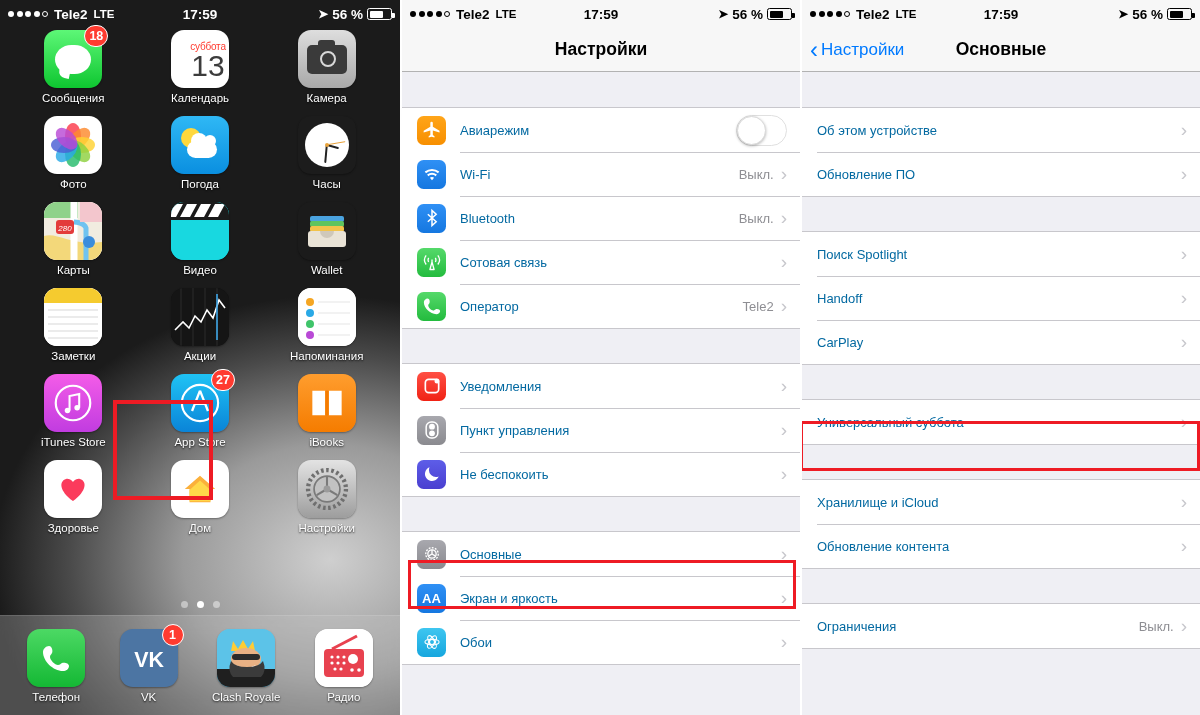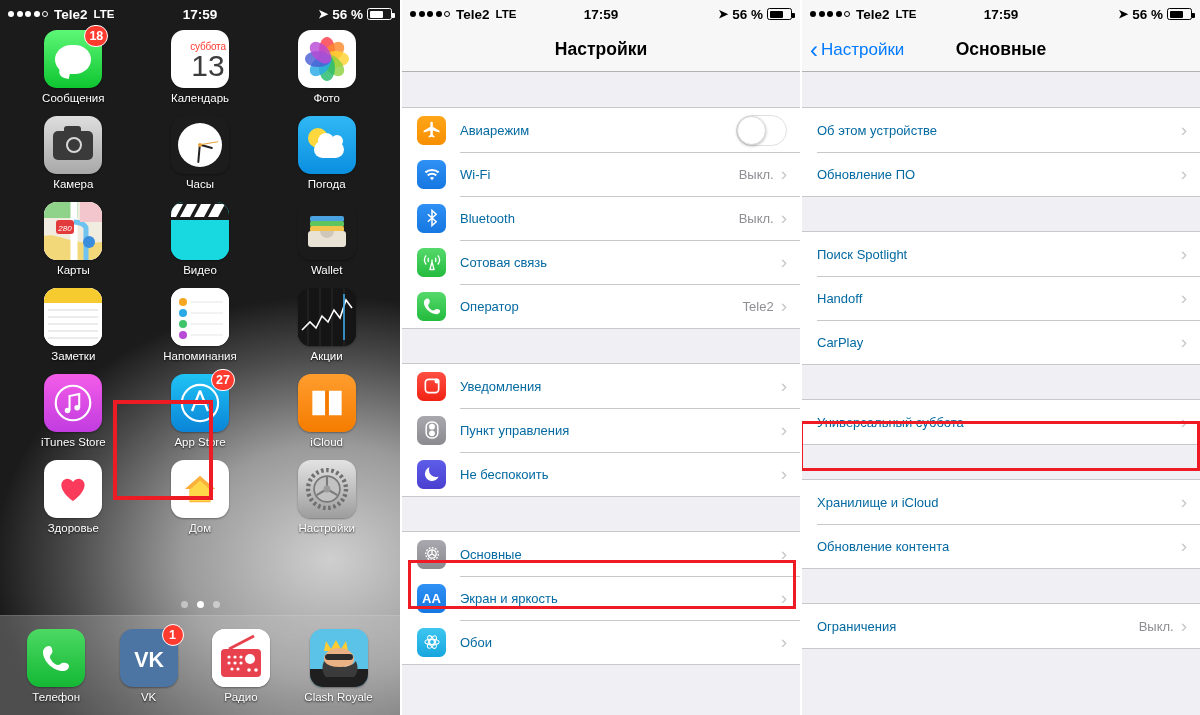--- a/index.html
+++ b/index.html
@@ -255,69 +255,69 @@
           <div class="app-icon ic-calendar">
             <span class="cal-top">суббота</span>
             <span class="cal-day">13</span>
           </div>
         </div>
         <div class="app-label">Календарь</div>
       </div>
 
       <div class="app">
         <div class="app-icon-wrap">
+          <div class="app-icon ic-camera">
+            <div class="cam-body">
+                <div class="cam-lens"></div>
+              </div>
+          </div>
+        </div>
+        <div class="app-label">Камера</div>
+      </div>
+
+      <div class="app">
+        <div class="app-icon-wrap">
           <div class="app-icon ic-photos">
             <div class="pinwheel">
               <i class="pw" style="background:#fb3b4a;transform:rotate(0deg)"></i>
               <i class="pw" style="background:#fd8a2d;transform:rotate(45deg)"></i>
               <i class="pw" style="background:#ffd232;transform:rotate(90deg)"></i>
               <i class="pw" style="background:#8ed13f;transform:rotate(135deg)"></i>
               <i class="pw" style="background:#24bb6b;transform:rotate(180deg)"></i>
               <i class="pw" style="background:#2aa9e6;transform:rotate(225deg)"></i>
               <i class="pw" style="background:#4a5fd4;transform:rotate(270deg)"></i>
               <i class="pw" style="background:#b94ad6;transform:rotate(315deg)"></i>
             </div>
           </div>
         </div>
         <div class="app-label">Фото</div>
       </div>
 
       <div class="app">
         <div class="app-icon-wrap">
-          <div class="app-icon ic-camera">
-            <div class="cam-body">
-                <div class="cam-lens"></div>
-              </div>
-          </div>
-        </div>
-        <div class="app-label">Камера</div>
+          <div class="app-icon ic-weather">
+            <i class="sun"></i>
+              <i class="cloud1"></i>
+          </div>
+        </div>
+        <div class="app-label">Погода</div>
       </div>
 
       <div class="app">
         <div class="app-icon-wrap">
           <div class="app-icon ic-clock">
             <div class="clockface">
               <i class="hand h-hour"></i>
                 <i class="hand h-min"></i>
                 <i class="hand h-sec"></i>
                 <i class="pin"></i>
             </div>
           </div>
         </div>
         <div class="app-label">Часы</div>
-      </div>
-
-      <div class="app">
-        <div class="app-icon-wrap">
-          <div class="app-icon ic-weather">
-            <i class="sun"></i>
-              <i class="cloud1"></i>
-          </div>
-        </div>
-        <div class="app-label">Погода</div>
       </div>
 
       <div class="app">
         <div class="app-icon-wrap">
           <div class="app-icon ic-maps">
             <svg viewBox="0 0 58 58" width="58" height="58">
               <rect width="58" height="58" fill="#f1ece0"></rect>
               <path d="M0 0 H34 V16 H0Z" fill="#8fd28a"></path>
               <path d="M0 34 C14 30 26 44 58 40 V58 H0Z" fill="#f3d87a"></path>
               <path d="M30 0 L30 58" stroke="#fff" stroke-width="7"></path>
@@ -382,20 +382,39 @@
                 <line x1="4" y1="50" x2="54" y2="50"></line>
               </g>
             </svg>
           </div>
         </div>
         <div class="app-label">Заметки</div>
       </div>
 
       <div class="app">
         <div class="app-icon-wrap">
+          <div class="app-icon ic-stocks">
+            <svg viewBox="0 0 58 58" width="58" height="58">
+              <rect width="58" height="58" fill="#151515"></rect>
+              <g stroke="#2c2c2c" stroke-width="1">
+                <line x1="10" y1="0" x2="10" y2="58"></line>
+                  <line x1="22" y1="0" x2="22" y2="58"></line>
+                <line x1="34" y1="0" x2="34" y2="58"></line>
+                  <line x1="46" y1="0" x2="46" y2="58"></line>
+              </g>
+              <polyline points="4,42 12,34 18,40 24,28 30,34 36,22 42,30 48,12 54,20" fill="none" stroke="#fff" stroke-width="1.6"></polyline>
+              <line x1="46" y1="6" x2="46" y2="52" stroke="#3fa7e8" stroke-width="1.6"></line>
+            </svg>
+          </div>
+        </div>
+        <div class="app-label">Акции</div>
+      </div>
+
+      <div class="app">
+        <div class="app-icon-wrap">
           <div class="app-icon ic-reminders">
             <svg viewBox="0 0 58 58" width="58" height="58">
               <rect width="58" height="58" fill="#fff"></rect>
               <g stroke="#e6e6e6" stroke-width="1.2">
                 <line x1="20" y1="14" x2="52" y2="14"></line>
                   <line x1="20" y1="25" x2="52" y2="25"></line>
                 <line x1="20" y1="36" x2="52" y2="36"></line>
                   <line x1="20" y1="47" x2="52" y2="47"></line>
               </g>
               <circle cx="12" cy="14" r="4" fill="#f5a623"></circle>
@@ -403,39 +422,20 @@
               <circle cx="12" cy="36" r="4" fill="#3fc46a"></circle>
               <circle cx="12" cy="47" r="4" fill="#b94ad6"></circle>
             </svg>
           </div>
         </div>
         <div class="app-label">Напоминания</div>
       </div>
 
       <div class="app">
         <div class="app-icon-wrap">
-          <div class="app-icon ic-stocks">
-            <svg viewBox="0 0 58 58" width="58" height="58">
-              <rect width="58" height="58" fill="#151515"></rect>
-              <g stroke="#2c2c2c" stroke-width="1">
-                <line x1="10" y1="0" x2="10" y2="58"></line>
-                  <line x1="22" y1="0" x2="22" y2="58"></line>
-                <line x1="34" y1="0" x2="34" y2="58"></line>
-                  <line x1="46" y1="0" x2="46" y2="58"></line>
-              </g>
-              <polyline points="4,42 12,34 18,40 24,28 30,34 36,22 42,30 48,12 54,20" fill="none" stroke="#fff" stroke-width="1.6"></polyline>
-              <line x1="46" y1="6" x2="46" y2="52" stroke="#3fa7e8" stroke-width="1.6"></line>
-            </svg>
-          </div>
-        </div>
-        <div class="app-label">Акции</div>
-      </div>
-
-      <div class="app">
-        <div class="app-icon-wrap">
           <div class="app-icon ic-itunes">
             <svg viewBox="0 0 58 58" width="40" height="40">
               <circle cx="29" cy="29" r="25" fill="none" stroke="#fff" stroke-width="3.2"></circle>
               <path d="M24 40 V19 l14-3 v20" fill="none" stroke="#fff" stroke-width="3"></path>
               <circle cx="21" cy="40" r="4" fill="#fff"></circle>
                 <circle cx="35" cy="36" r="4" fill="#fff"></circle>
             </svg>
           </div>
         </div>
         <div class="app-label">iTunes Store</div>
@@ -457,21 +457,21 @@
       <div class="app">
         <div class="app-icon-wrap">
           <div class="app-icon ic-ibooks">
             <svg viewBox="0 0 58 58" width="40" height="34">
               <path d="M4 8 h22 v42 H4Z" fill="#fff"></path>
                 <path d="M32 8 h22 v42 H32Z" fill="#fff"></path>
               <rect x="26" y="8" width="6" height="42" fill="#f57c00"></rect>
             </svg>
           </div>
         </div>
-        <div class="app-label">iCloud</div>
+        <div class="app-label">iBooks</div>
       </div>
 
       <div class="app">
         <div class="app-icon-wrap">
           <div class="app-icon ic-health">
             <svg viewBox="0 0 32 32" width="32" height="32">
               <path d="M16 28 C2 18 2 8 9 6 C13 5 16 9 16 9 C16 9 19 5 23 6 C30 8 30 18 16 28Z" fill="#fb3b5c"></path>
             </svg>
           </div>
         </div>
@@ -532,20 +532,37 @@
       <div class="app">
         <div class="app-icon-wrap">
           <div class="app-icon ic-vk">
             <svg viewBox="0 0 58 58" width="46" height="46">
               <text x="29" y="40" font-size="27" font-weight="bold" fill="#fff" text-anchor="middle" font-family="Liberation Sans">VK</text>
             </svg>
           </div>
           <div class="badge">1</div>
         </div>
         <div class="app-label">VK</div>
+      </div>
+
+      <div class="app">
+        <div class="app-icon-wrap">
+          <div class="app-icon ic-clash">
+            <svg viewBox="0 0 58 58" width="58" height="58">
+              <rect width="58" height="58" fill="#5cc3e8"></rect>
+              <path d="M0 40 h58 v18 H0Z" fill="#1f1f1f"></path>
+              <path d="M16 12 l5 8 5-9 5 9 5-8 2 10 H14Z" fill="#ffcc33"></path>
+              <ellipse cx="29" cy="30" rx="15" ry="11" fill="#e9b184"></ellipse>
+              <rect x="15" y="25" width="28" height="6" rx="3" fill="#2b2b2b"></rect>
+              <path d="M19 36 q10 9 20 0 q-10 5-20 0Z" fill="#fff"></path>
+              <path d="M14 32 q-4 10 2 16 h28 q6-6 2-16 q-4 6-16 6 q-12 0-16-6Z" fill="#3b3b3b"></path>
+            </svg>
+          </div>
+        </div>
+        <div class="app-label">Clash Royale</div>
       </div>
 
       <div class="app">
         <div class="app-icon-wrap">
           <div class="app-icon ic-radio">
             <svg viewBox="0 0 58 58" width="58" height="58">
               <rect width="58" height="58" fill="#fff"></rect>
               <line x1="17" y1="20" x2="42" y2="7" stroke="#e8424f" stroke-width="3"></line>
               <rect x="9" y="20" width="40" height="28" rx="4" fill="#e8424f"></rect>
               <circle cx="38" cy="30" r="5" fill="#fff"></circle>
@@ -559,37 +576,20 @@
                 <circle cx="20" cy="40" r="1.6"></circle>
                   <circle cx="26" cy="40" r="1.6"></circle>
                 <circle cx="37" cy="41" r="1.8"></circle>
                   <circle cx="44" cy="41" r="1.8"></circle>
               </g>
             </svg>
           </div>
         </div>
         <div class="app-label">Радио</div>
       </div>
-
-      <div class="app">
-        <div class="app-icon-wrap">
-          <div class="app-icon ic-clash">
-            <svg viewBox="0 0 58 58" width="58" height="58">
-              <rect width="58" height="58" fill="#5cc3e8"></rect>
-              <path d="M0 40 h58 v18 H0Z" fill="#1f1f1f"></path>
-              <path d="M16 12 l5 8 5-9 5 9 5-8 2 10 H14Z" fill="#ffcc33"></path>
-              <ellipse cx="29" cy="30" rx="15" ry="11" fill="#e9b184"></ellipse>
-              <rect x="15" y="25" width="28" height="6" rx="3" fill="#2b2b2b"></rect>
-              <path d="M19 36 q10 9 20 0 q-10 5-20 0Z" fill="#fff"></path>
-              <path d="M14 32 q-4 10 2 16 h28 q6-6 2-16 q-4 6-16 6 q-12 0-16-6Z" fill="#3b3b3b"></path>
-            </svg>
-          </div>
-        </div>
-        <div class="app-label">Clash Royale</div>
-      </div>
     </div>
   </div>
 
   <div class="ios" id="settings">
 
     <div class="statusbar">
       <div class="sb-left">
         <span class="dots">
           <i class="dot dot-on"></i>
             <i class="dot dot-on"></i>

